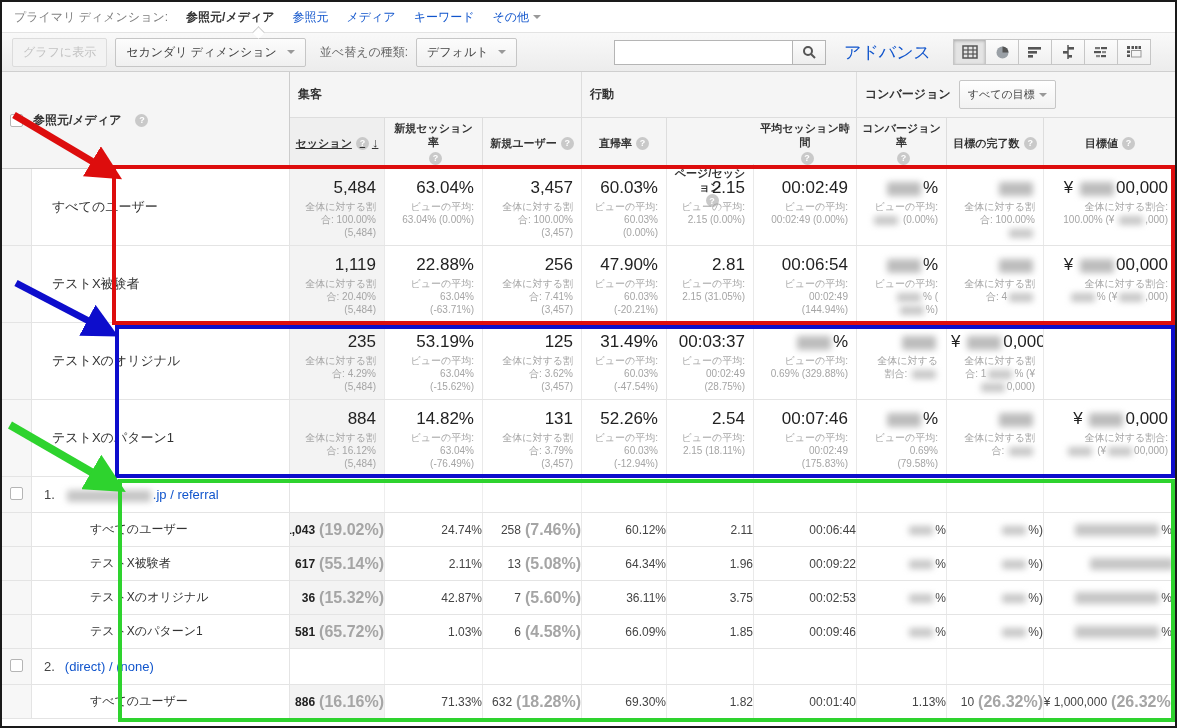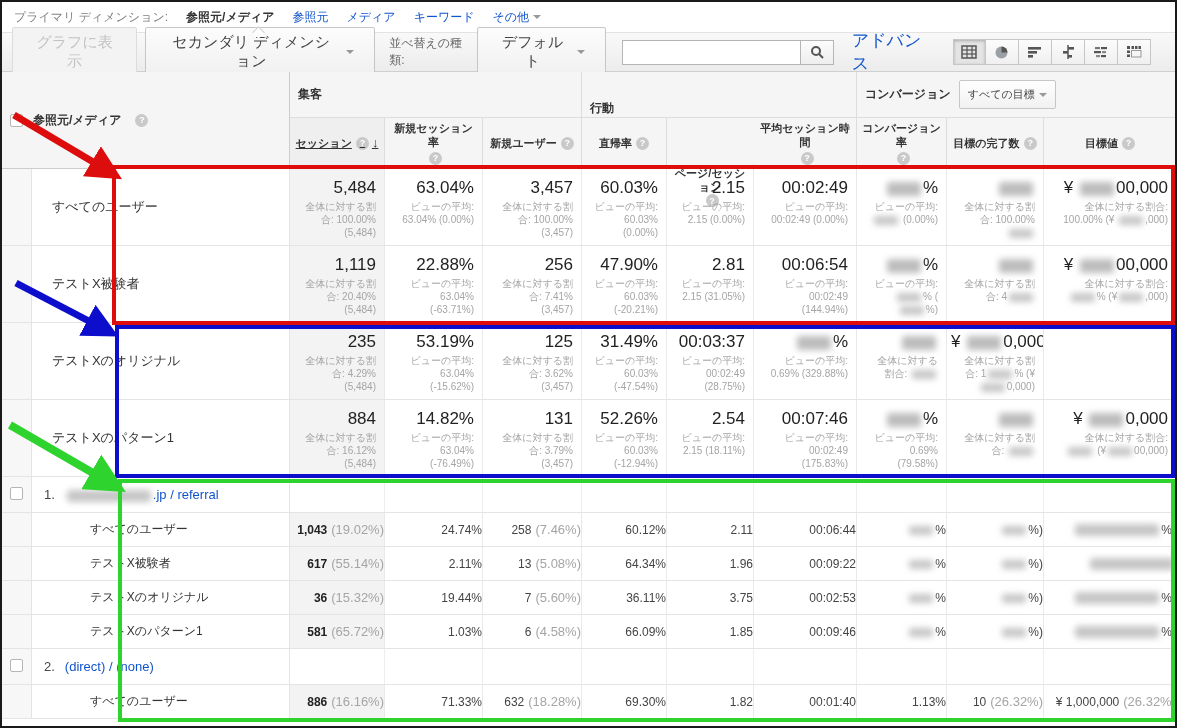--- a/index.html
+++ b/index.html
@@ -13,21 +13,21 @@
   .dim-bar a { color:#15c; text-decoration:none; }
   .dim-bar .dmore { color:#15c; }
   .caret { display:inline-block; width:0; height:0; border-left:4px solid transparent; border-right:4px solid transparent; border-top:4px solid #999; margin-left:4px; vertical-align:middle; }
 
   
   .toolbar { position:relative; height:40px; display:flex; align-items:center; gap:8px; padding:0 10px;
              background:linear-gradient(#f9f9f9,#ececec); border-top:1px solid #e3e3e3; border-bottom:1px solid #cfcfcf; }
   .notch { position:absolute; top:-5px; left:252px; width:9px; height:9px; background:#fff; transform:rotate(45deg);
            border-left:1px solid #ccc; border-top:1px solid #ccc; }
   .btn { display:inline-flex; align-items:center; gap:6px; border:1px solid #c6c6c6; border-radius:2px;
-         background:linear-gradient(#fcfcfc,#f0f0f0); font-size:15px; color:#444; padding:5px 20px; cursor:pointer; }
+         background:linear-gradient(#fcfcfc,#f0f0f0); font-size:12px; color:#444; padding:5px 10px; cursor:pointer; }
   .btn.disabled { color:#c2c2c2; background:#f3f3f3; border-color:#dcdcdc; cursor:default; }
   .sort-label { font-size:12px; color:#666; margin-left:6px; }
   .spacer { flex:1; }
   .search-wrap { display:flex; align-items:center; }
   .search-input { width:178px; height:25px; border:1px solid #b5b5b5; border-right:none; padding:0 6px; font-size:12px; background:#fff; }
   .search-btn { width:34px; height:25px; border:1px solid #b5b5b5; background:linear-gradient(#fcfcfc,#eee); display:flex; align-items:center; justify-content:center; cursor:pointer; }
   .adv-link { font-size:17px; color:#15c; margin:0 14px 0 10px; text-decoration:none; }
   .viewbar { display:flex; margin-right:14px; }
   .vbtn { width:33px; height:26px; border:1px solid #c6c6c6; border-left:none; background:linear-gradient(#fcfcfc,#f0f0f0);
           display:flex; align-items:center; justify-content:center; cursor:pointer; }
@@ -63,21 +63,21 @@
   .secrow { height:36px; }
   .secrow .labelcell { padding-left:12px; gap:10px; font-size:13px; }
   .sec-index { color:#444; }
   .sec-link { color:#15c; text-decoration:none; cursor:pointer; }
   .subrow { height:34px; }
   .subrow .labelcell { padding-left:58px; font-size:12px; }
   .vcell { display:flex; align-items:center; justify-content:flex-end; gap:4px; border-right:1px solid #e9e9e9;
            padding-right:0; font-size:12px; color:#444; white-space:nowrap; overflow:hidden; }
   .vcell.sorted { background:#f3f3f3; }
   .vcell .bnum { font-weight:bold; color:#222; }
-  .vcell .gnum { color:#a5a5a5; font-size:13px; }
+  .vcell .gnum { color:#a5a5a5; font-size:16px;font-weight:bold; }
   .emptycell { border-right:1px solid #eee; }
 
   
   .cbox { width:13px; height:13px; border:1px solid #b5b5b5; border-radius:2px; background:#fff; cursor:pointer; flex:none; }
 
   
   .bl { display:inline-block; background:#bdbdbd; border-radius:2px; filter:blur(3px); vertical-align:middle; margin:0 2px; }
   .bl.lg { width:34px; height:14px; }
   .bl.sm { width:24px; height:9px; background:#c6c6c6; }
   .bl.xl { width:84px; height:12px; background:#c6c6c6; }
@@ -181,21 +181,21 @@
   <div class="ga-table" id="gaTable">
       <div class="grid thead">
         <div class="hcell dimcell">
           <span class="cbox"></span>
           <span class="dimtext">参照元/メディア</span>
           <span class="qicon">?</span>
         </div>
         <div class="hcell gcell" style="grid-area: 1 / 3 / auto / 6;">
           <span>集客</span>
         </div>
-        <div class="hcell gcell" style="grid-area: 1 / 6 / auto / 9; align-items: flex-end;">
+        <div class="hcell gcell" style="grid-area: 1 / 6 / auto / 9;">
           <span>行動</span>
         </div>
         <div class="hcell gcell conv" style="grid-area: 1 / 9 / auto / 12;">
           <span>コンバージョン</span>
           <button class="goal-btn">すべての目標<span class="caret"></span></button>
         </div>
         <div class="hcell mcellh sorted" style="grid-area: 2 / 3 / auto / 4;">
           <span>セッション</span>
           <span class="qicon">?</span>
           <span class="sort-arrow">↓</span>
@@ -474,21 +474,21 @@
         </div>
       </div>
       <div class="grid trow subrow">
         <div class="ckcol"></div>
         <div class="labelcell">テストXのオリジナル</div>
         <div class="vcell sorted">
           <span class="bnum">36</span>
           <span class="gnum">(15.32%)</span>
         </div>
         <div class="vcell">
-          <span>19.44%</span>
+          <span>42.87%</span>
         </div>
         <div class="vcell">
           <span>7</span>
           <span class="gnum">(5.60%)</span>
         </div>
         <div class="vcell">
           <span>36.11%</span>
         </div>
         <div class="vcell">
           <span>3.75</span>

